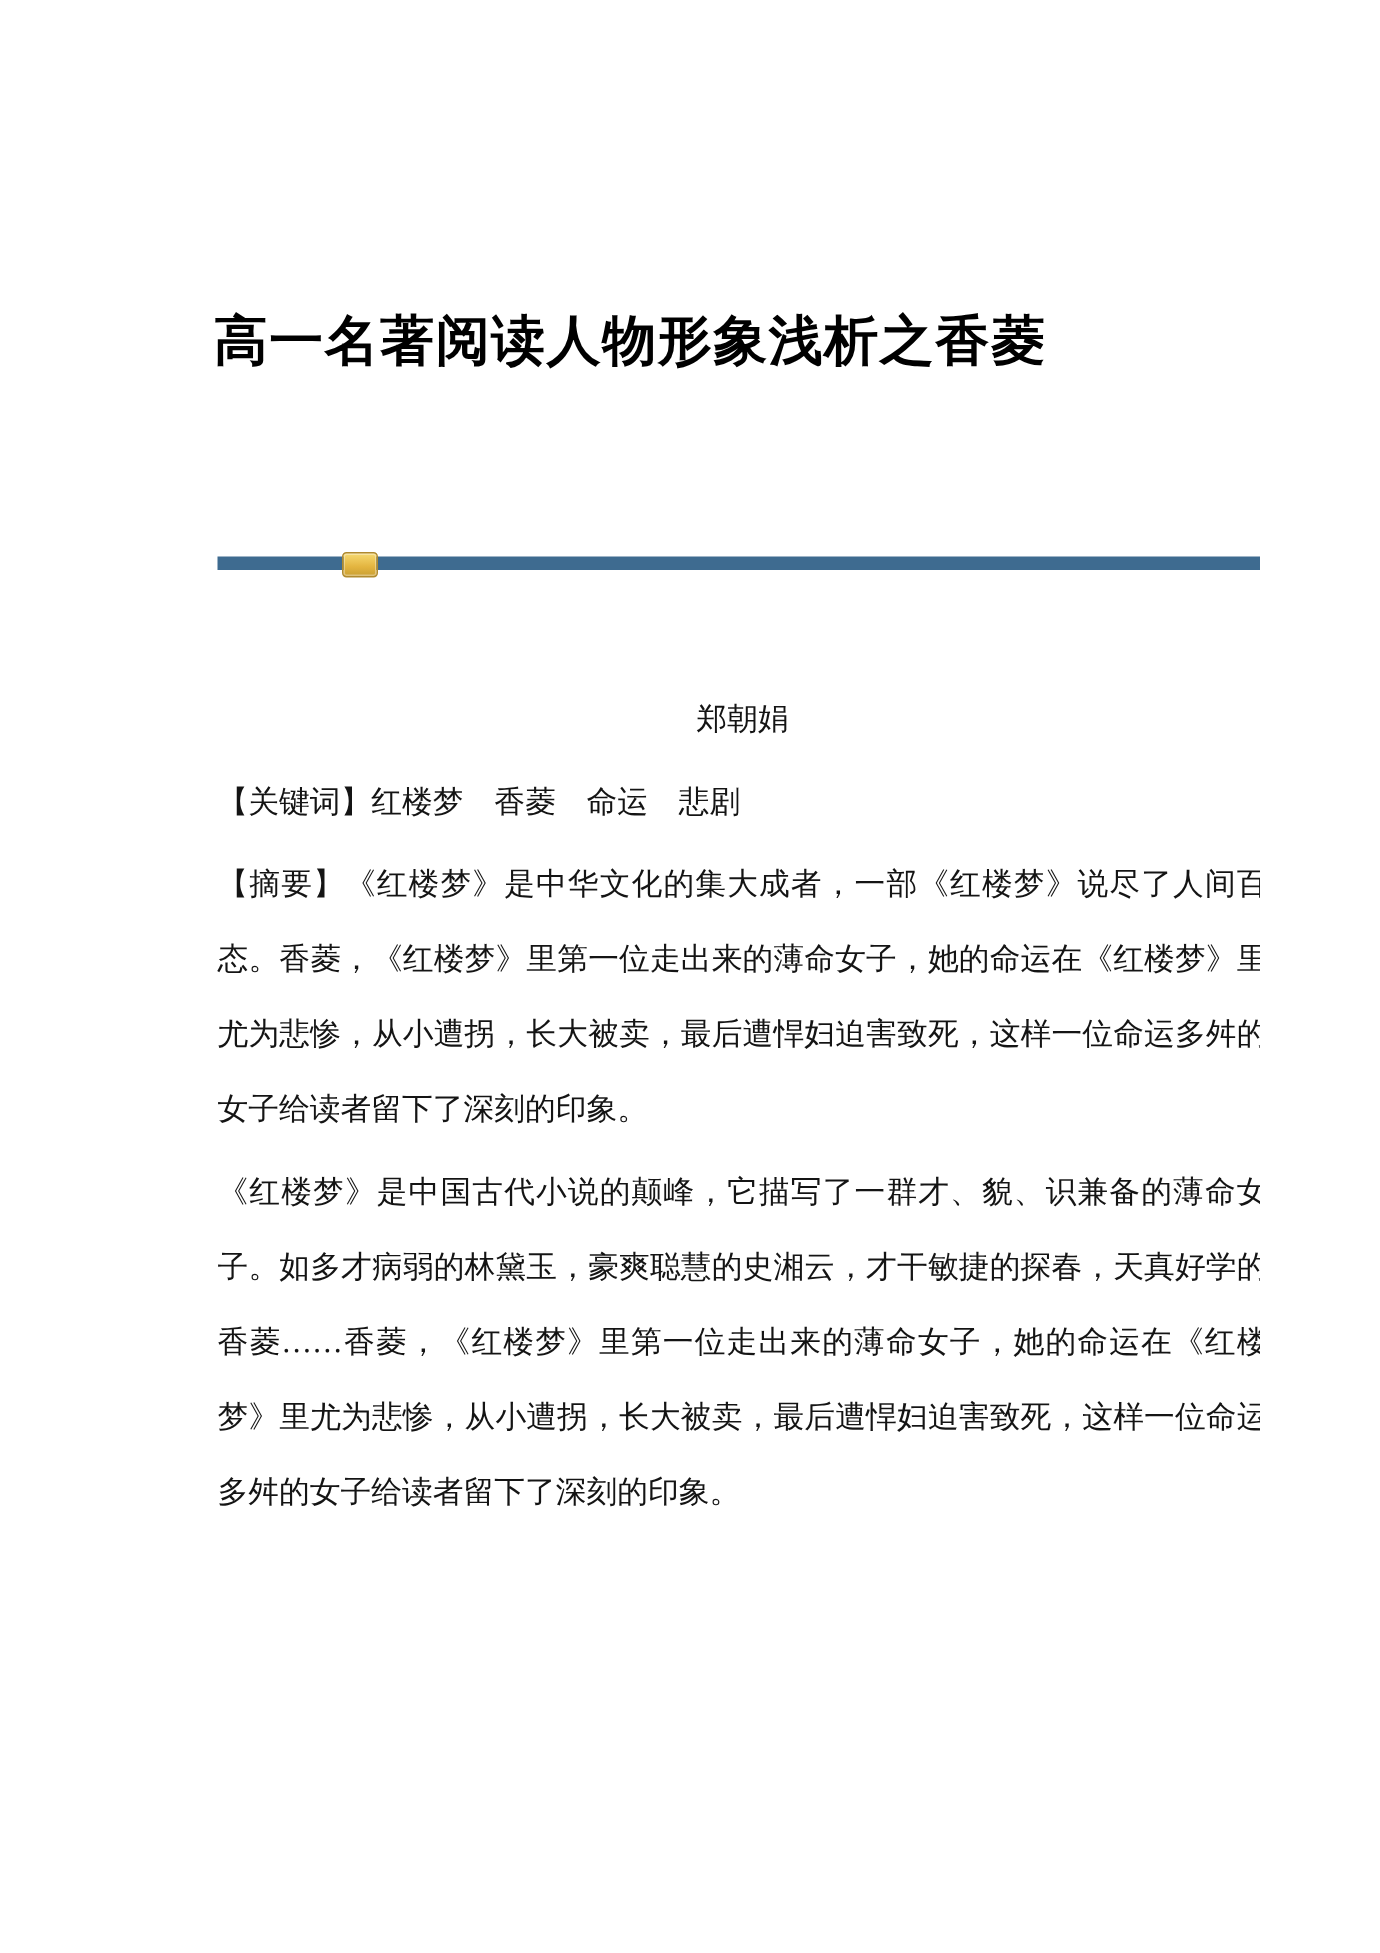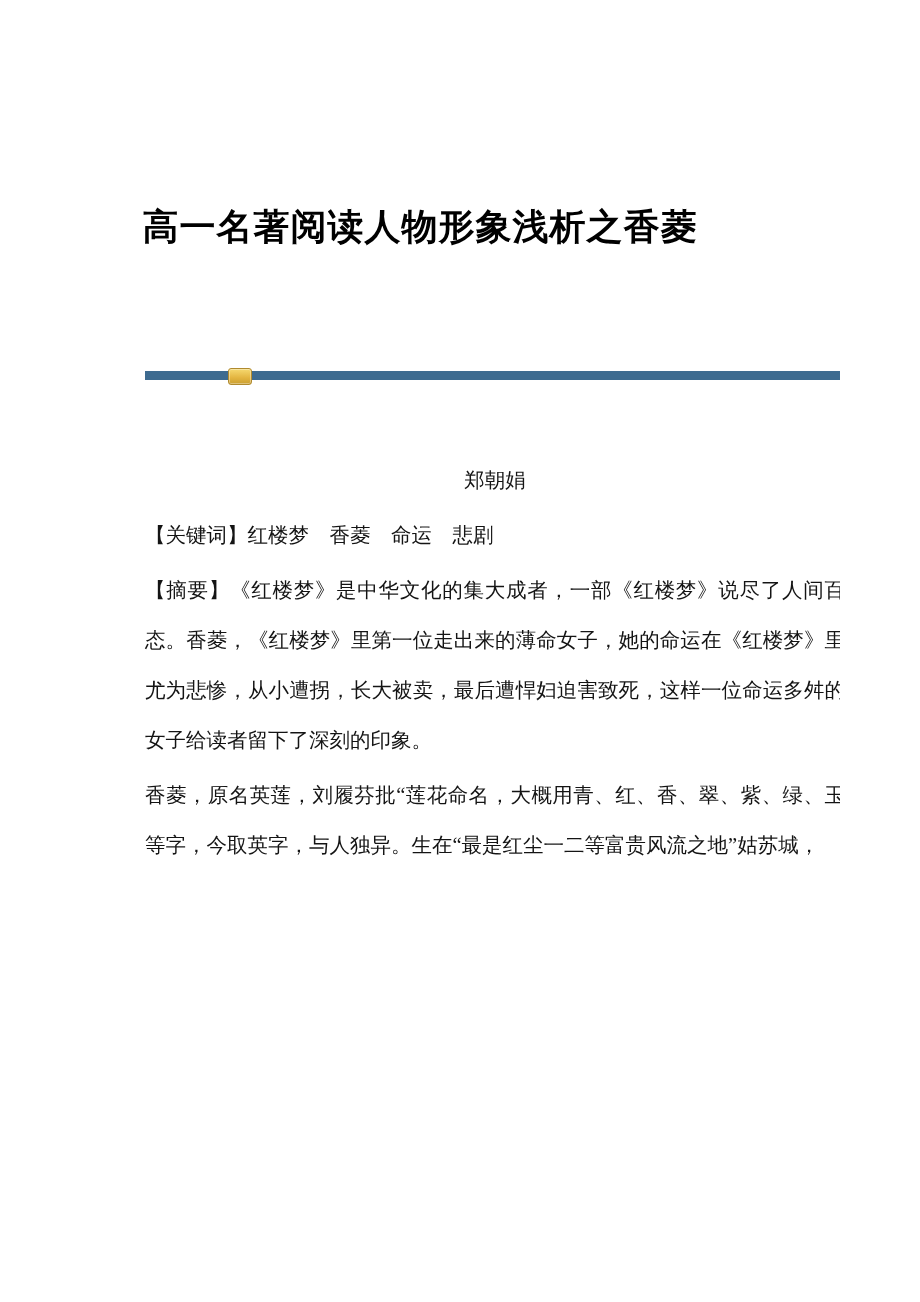--- a/index.html
+++ b/index.html
@@ -76,16 +76,16 @@
 
   <div class="divider-bar" style="background: rgb(62, 107, 144);"></div>
 
   <div class="seal-icon"></div>
 
   <div class="article-body">
     <p class="author-line">郑朝娟</p>
 
   <p class="body-paragraph">【关键词】红楼梦　香菱　命运　悲剧</p>
       <p class="body-paragraph">【摘要】《红楼梦》是中华文化的集大成者，一部《红楼梦》说尽了人间百态。香菱，《红楼梦》里第一位走出来的薄命女子，她的命运在《红楼梦》里尤为悲惨，从小遭拐，长大被卖，最后遭悍妇迫害致死，这样一位命运多舛的女子给读者留下了深刻的印象。</p>
-      <p class="body-paragraph">香菱，原名英莲，刘履芬批“莲花命名，大概用青、红、香、翠、紫、绿、玉等字，今取英字，与人独异。生在“最是红尘一二等富贵风流之地”姑苏城，</p>
+      <p class="body-paragraph">《红楼梦》是中国古代小说的颠峰，它描写了一群才、貌、识兼备的薄命女子。如多才病弱的林黛玉，豪爽聪慧的史湘云，才干敏捷的探春，天真好学的香菱……香菱，《红楼梦》里第一位走出来的薄命女子，她的命运在《红楼梦》里尤为悲惨，从小遭拐，长大被卖，最后遭悍妇迫害致死，这样一位命运多舛的女子给读者留下了深刻的印象。</p>
     </div>
 
 </div>
 
 </body></html>

